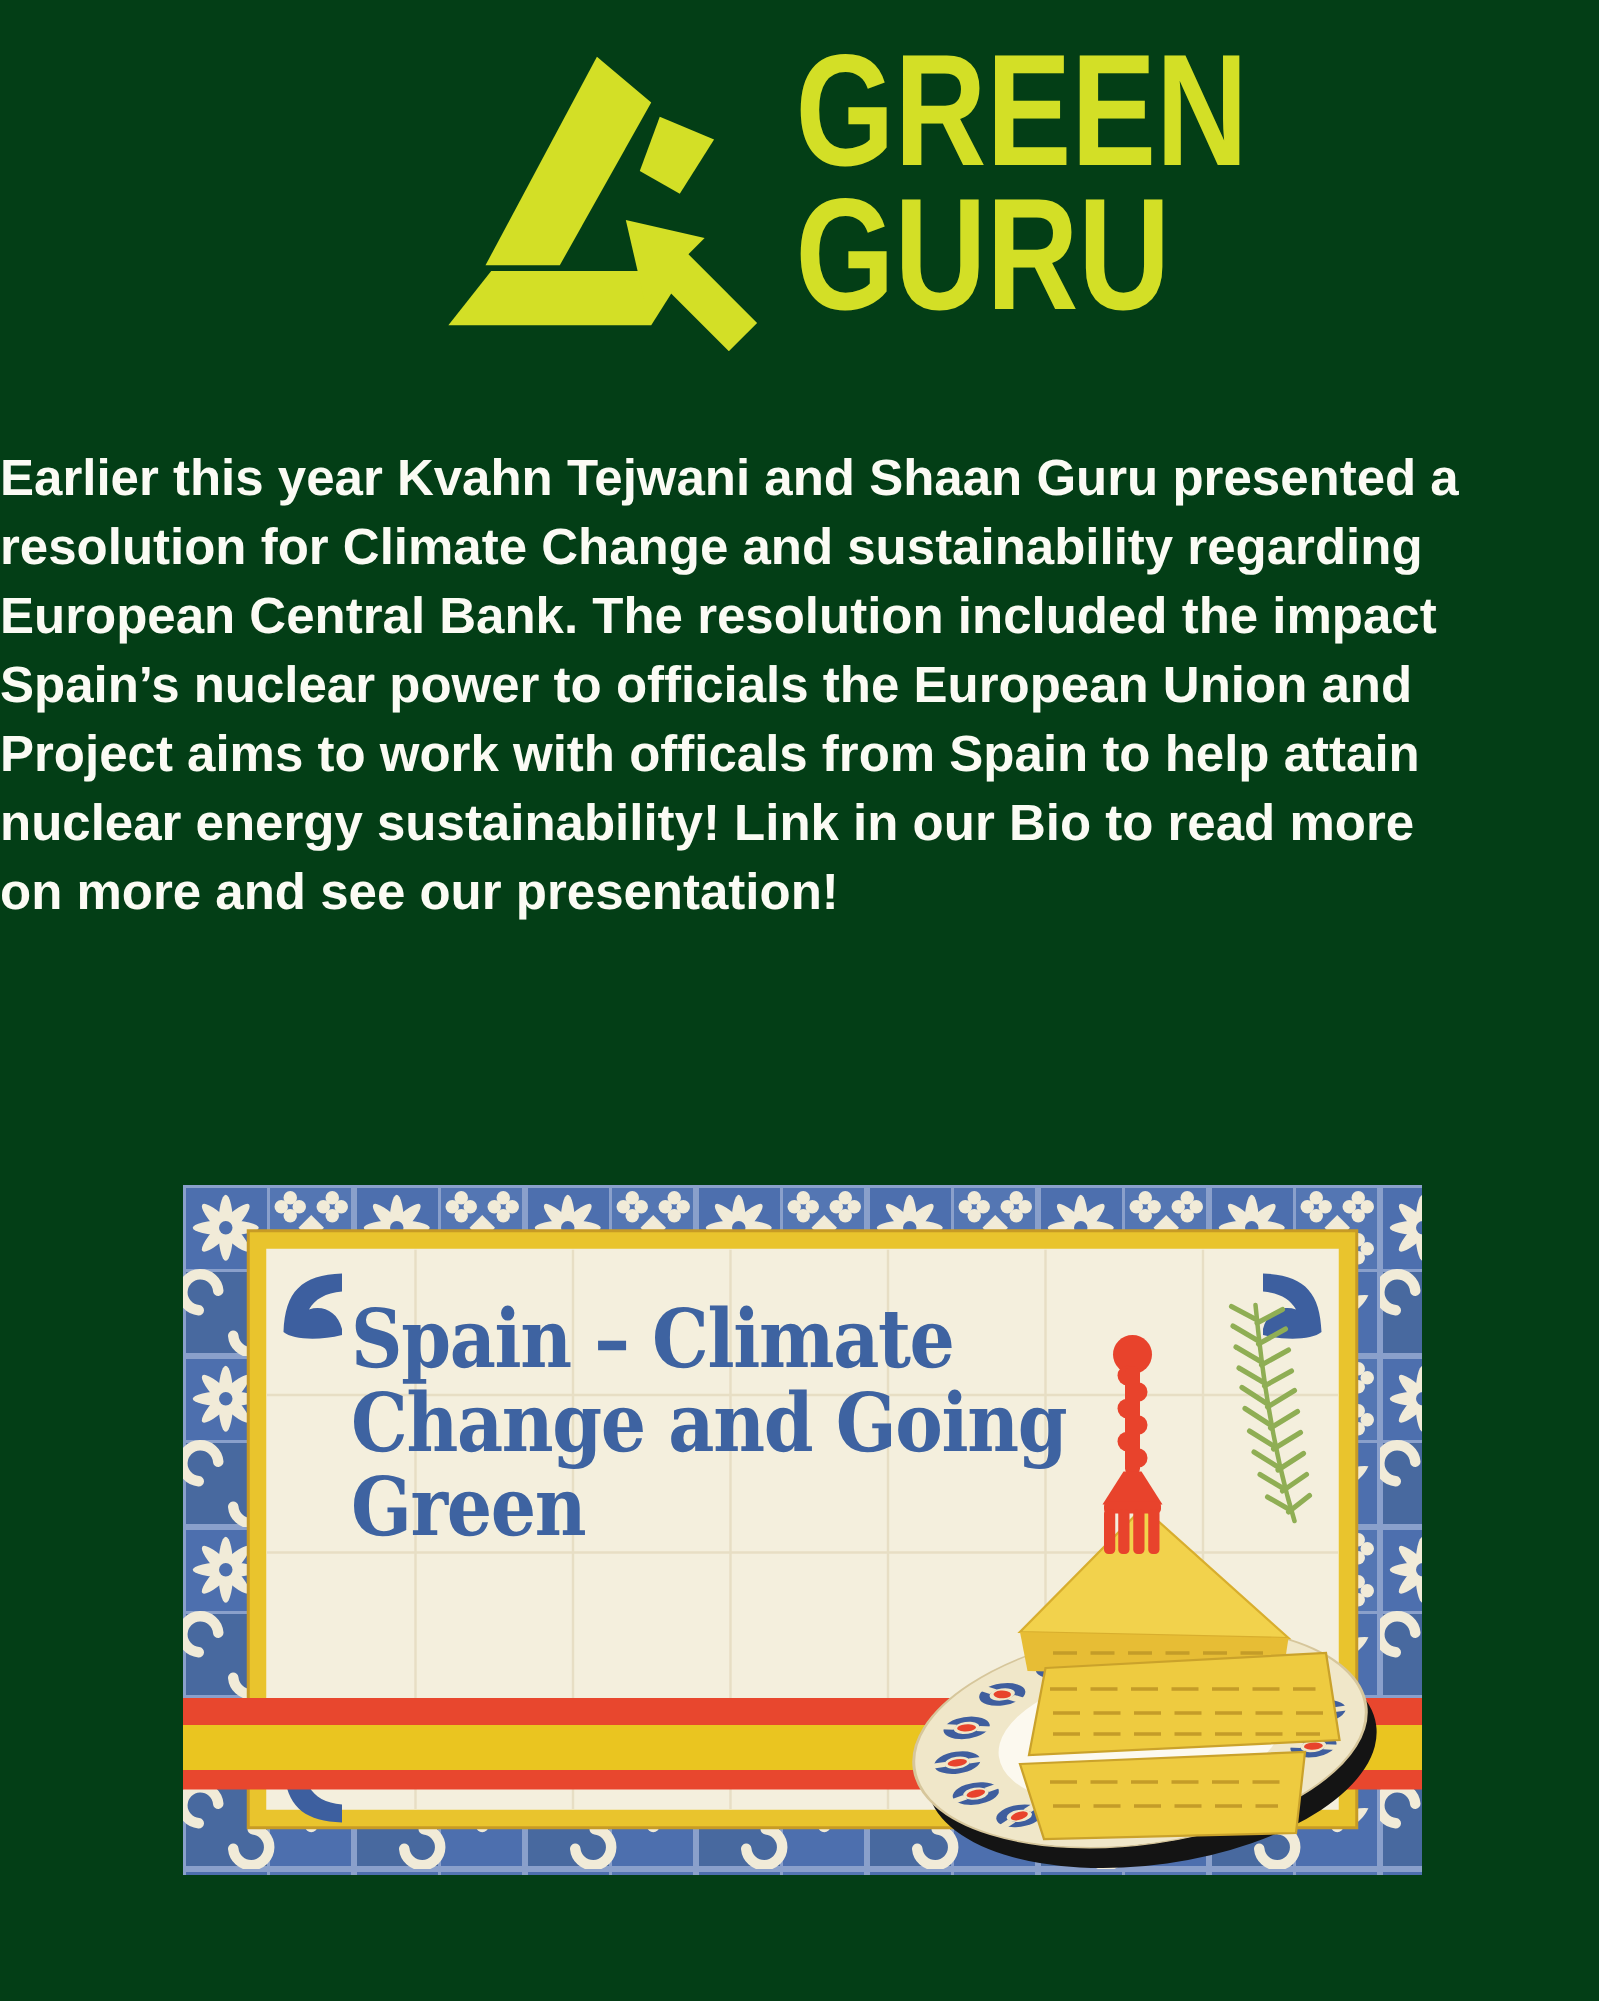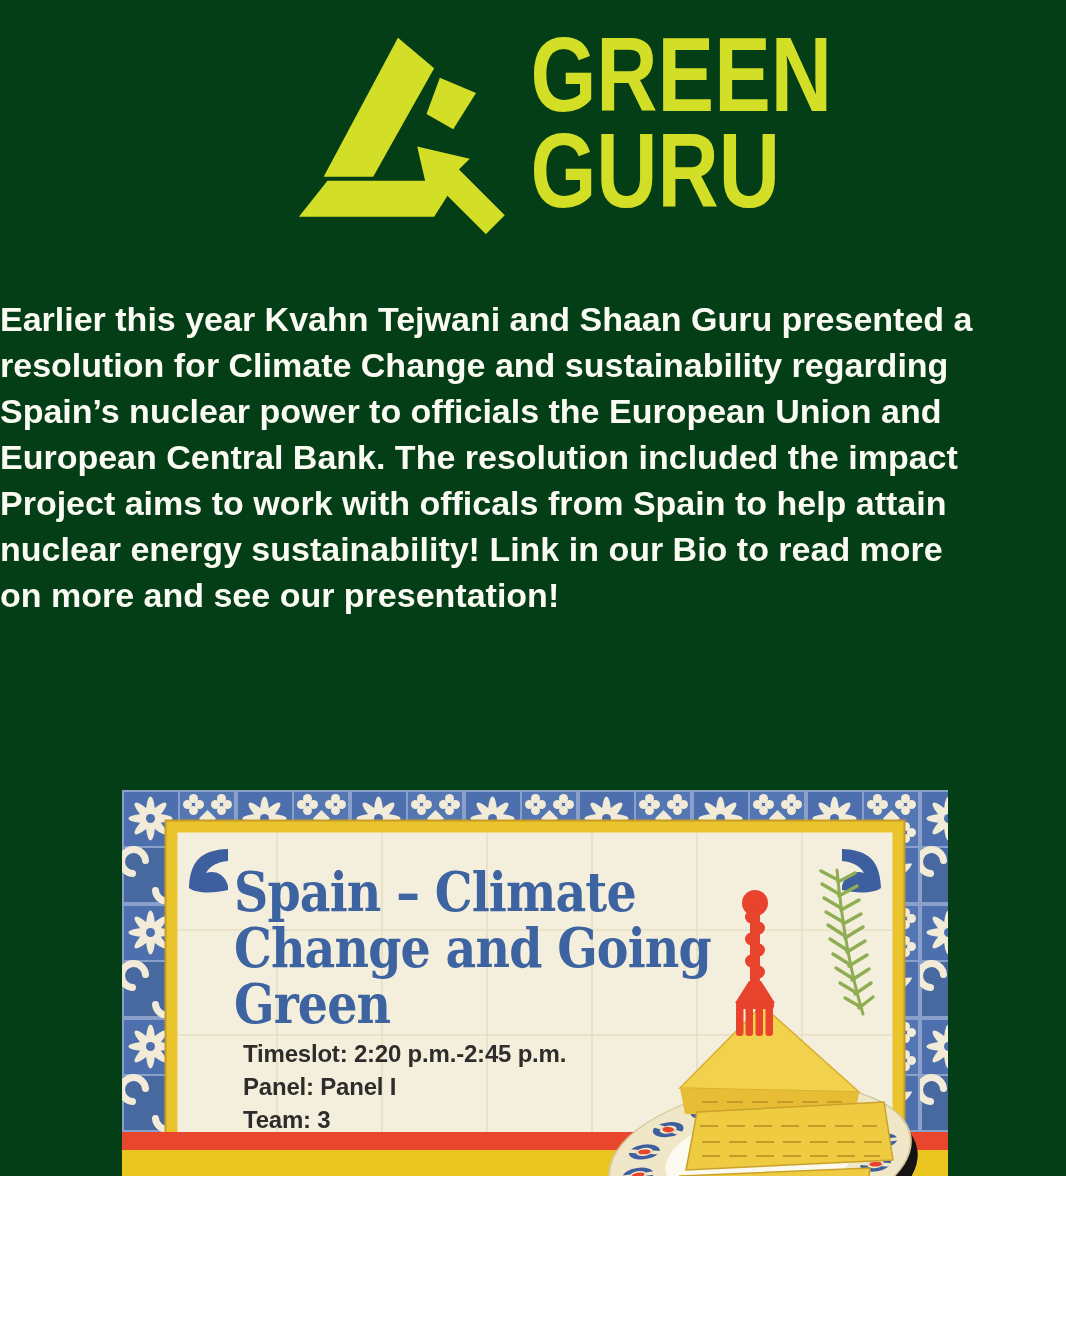--- a/index.html
+++ b/index.html
@@ -1,17 +1,17 @@
 <!DOCTYPE html>
 <html><head>
 <meta charset="utf-8">
 <style>
   html,body{margin:0;padding:0;}
   .page{
-    position:relative; width:1066px; height:1176px;
+    position:relative; width:1066px; height:1334px;
     background:#033e16; overflow:hidden;
     font-family:"Liberation Sans", sans-serif;
   }
   
   .brand-header{position:absolute; left:0; top:0; width:1066px; height:260px;}
   .brand-icon{position:absolute; left:293px; top:34px;}
   .brand-text{
     position:absolute; left:470px; top:26px; width:302px; text-align:right;
     color:#d3df26; font-weight:800; font-size:106px; line-height:96px;
     letter-spacing:0px;
@@ -60,22 +60,22 @@
     </svg>
     <div class="brand-text">
       <div>GREEN</div>
       <div>GURU</div>
     </div>
   </div>
 
   <div class="announcement">
       <div>Earlier this year Kvahn Tejwani and Shaan Guru presented a</div>
       <div>resolution for Climate Change and sustainability regarding</div>
+      <div>European Central Bank. The resolution included the impact</div>
       <div>Spain’s nuclear power to officials the European Union and</div>
-      <div>European Central Bank. The resolution included the impact</div>
       <div>Project aims to work with officals from Spain to help attain</div>
       <div>nuclear energy sustainability! Link in our Bio to read more</div>
       <div>on more and see our presentation!</div>
     </div>
 
   <div class="card">
     <svg class="card-art" width="826" height="460" viewBox="0 0 826 460" xmlns="http://www.w3.org/2000/svg" xmlns:xlink="http://www.w3.org/1999/xlink">
       <defs>
         <pattern id="tiles" x="0" y="0" width="114" height="114" patternUnits="userSpaceOnUse">
           <rect width="114" height="114" fill="#4d6fae"></rect>
@@ -248,20 +248,15 @@
         <rect x="0.5" y="103" width="7.5" height="30" rx="3"></rect>
         <rect x="10.5" y="103" width="7.5" height="30" rx="3"></rect>
       </g>
     </svg>
 
     <div class="card-title">
         <div>Spain – Climate</div>
         <div>Change and Going</div>
         <div>Green</div>
       </div>
-    <div class="card-details">
-        <div>Timeslot: 2:20 p.m.-2:45 p.m.</div>
-        <div>Panel: Panel I</div>
-        <div>Team: 3</div>
-      </div>
   </div>
 
 </div>
 
 </body></html>

